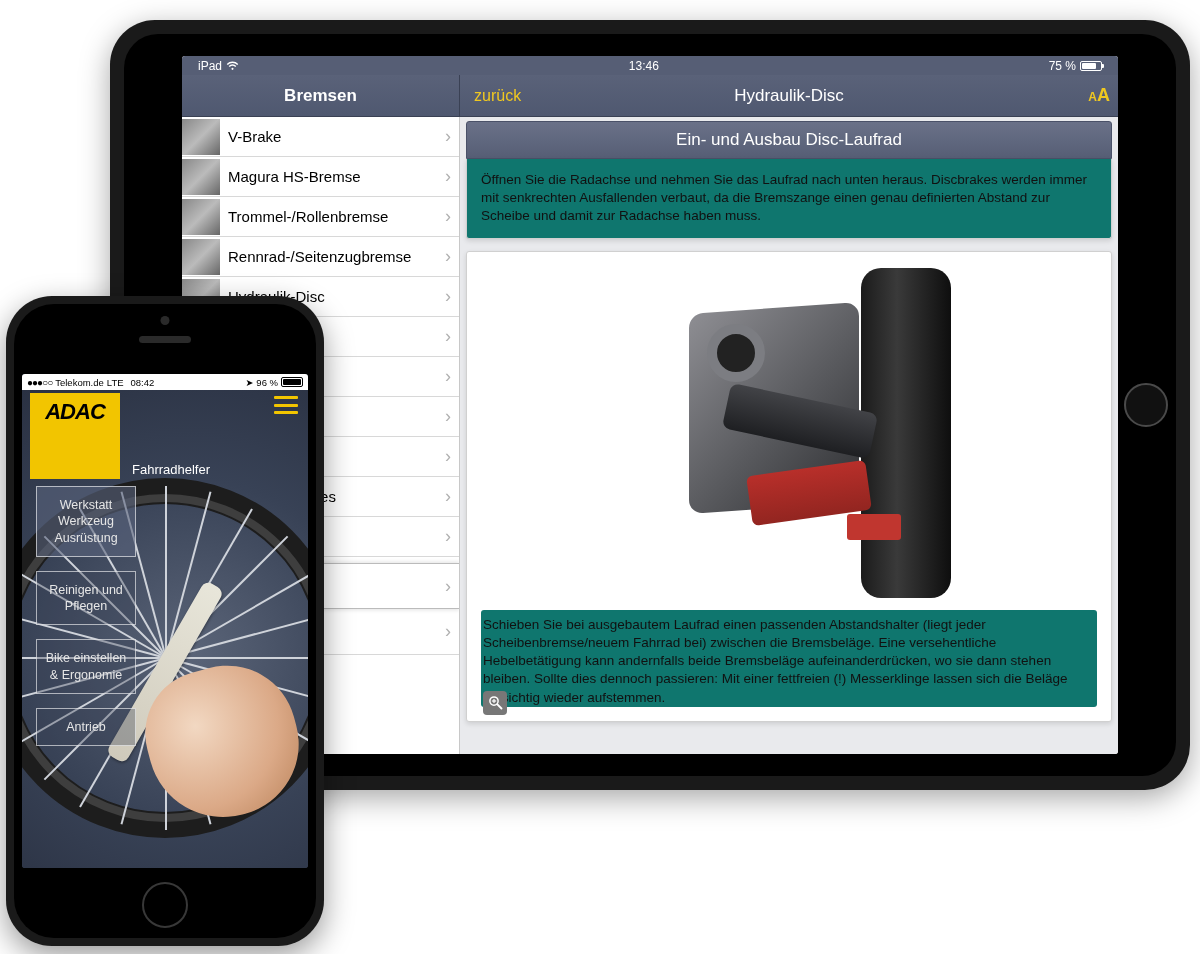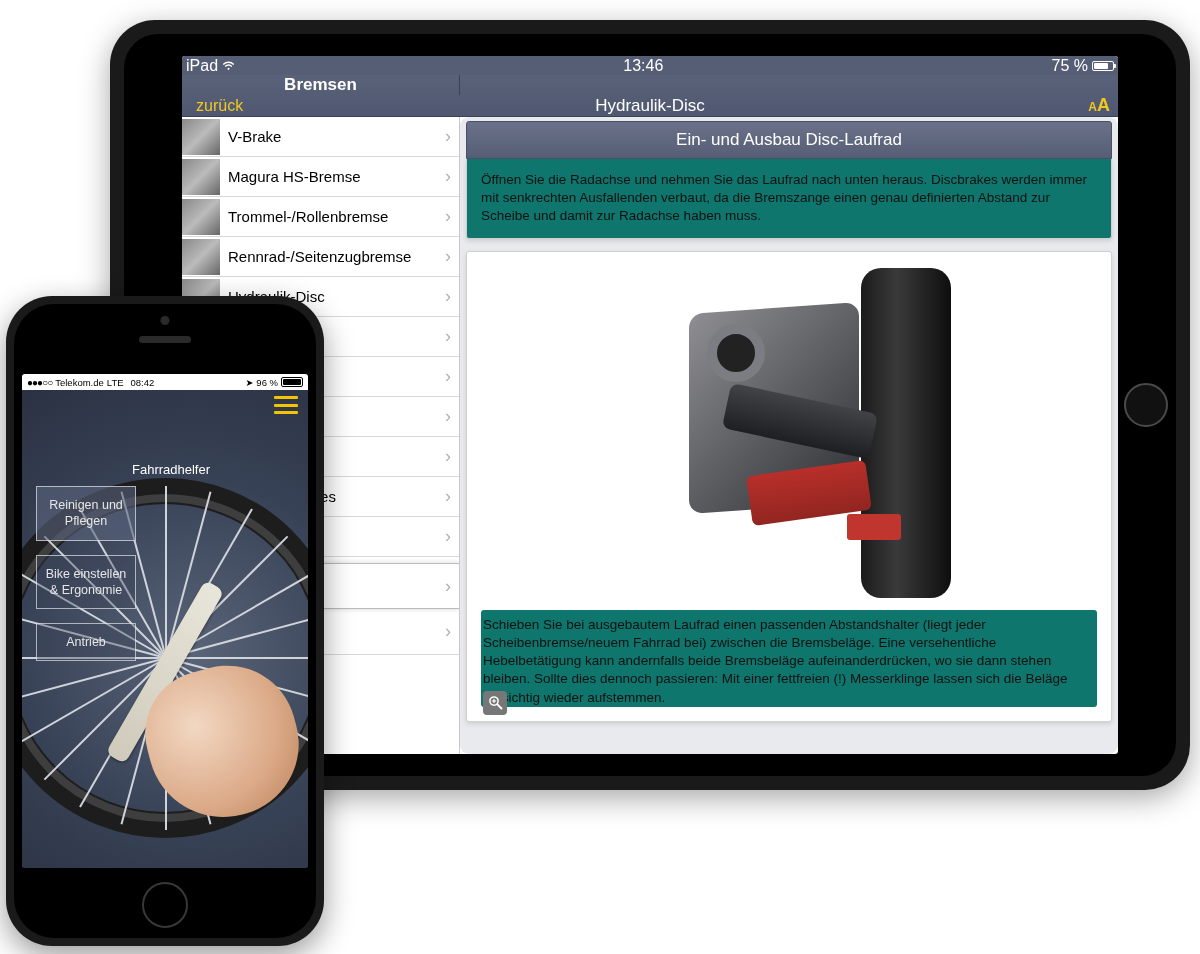--- a/index.html
+++ b/index.html
@@ -5,50 +5,50 @@
   * { box-sizing: border-box; margin: 0; padding: 0; }
   body { font-family: -apple-system, "Helvetica Neue", Arial, sans-serif; background: #fff; width: 1200px; height: 954px; position: relative; overflow: hidden; }
 
   
   .ipad-frame { position: absolute; left: 110px; top: 20px; width: 1080px; height: 770px; background: #1a1a1a; border-radius: 45px; box-shadow: 0 8px 30px rgba(0,0,0,0.35); }
   .ipad-bezel { position: absolute; inset: 14px; background: #000; border-radius: 34px; }
   .ipad-screen { position: absolute; left: 72px; top: 36px; right: 72px; bottom: 36px; background: #fff; border-radius: 3px; overflow: hidden; display: flex; flex-direction: column; }
   .ipad-home { position: absolute; right: 22px; top: 50%; transform: translateY(-50%); width: 44px; height: 44px; border-radius: 50%; border: 2.5px solid #4a4a4a; background: #111; }
 
   
-  .ipad-statusbar { height: 19px; background: #565e75; color: #fff; font-size: 16px; display: flex; align-items: center; justify-content: space-between; padding: 0 4px; }
+  .ipad-statusbar { height: 19px; background: #565e75; color: #fff; font-size: 12px; display: flex; align-items: center; justify-content: space-between; padding: 0 16px; }
   .ipad-status-left, .ipad-status-right { display: flex; align-items: center; gap: 4px; }
   .wifi-icon { width: 13px; height: 10px; }
   .battery-icon { width: 22px; height: 10px; border: 1px solid #fff; border-radius: 2px; position: relative; display: inline-block; }
   .battery-icon::after { content:""; position:absolute; right:-3px; top:2px; width:2px; height:4px; background:#fff; border-radius:0 1px 1px 0;}
   .battery-fill { position:absolute; left:1px; top:1px; bottom:1px; width:70%; background:#fff; border-radius:1px; }
 
   
-  .ipad-header { height: 42px; background: linear-gradient(#5a6279,#4f5870); color: #fff; display: flex; border-bottom:1px solid #3a4154;flex-direction:column; }
+  .ipad-header { height: 42px; background: linear-gradient(#5a6279,#4f5870); color: #fff; display: flex; border-bottom:1px solid #3a4154; }
   .ipad-header-left { width: 278px; display:flex; align-items:center; justify-content:center; font-size:17px; font-weight:600; border-right:1px solid #3a4154; }
   .ipad-header-right { flex:1; display:flex; align-items:center; position:relative; }
   .ipad-back { color:#f0c820; font-size:16px; padding-left:14px; }
   .ipad-title-center { position:absolute; left:0; right:0; text-align:center; font-size:17px; font-weight:500; pointer-events:none;}
   .ipad-textsize { position:absolute; right:8px; color:#f0c820; font-weight:600; }
   .ipad-textsize .small-a { font-size:12px; }
   .ipad-textsize .big-a { font-size:18px; }
 
   
   .ipad-content { flex:1; display:flex; overflow:hidden; }
   .ipad-sidebar { width:278px; background:#fff; border-right:1px solid #c8c8c8; overflow-y:auto; }
   .sidebar-item { display:flex; align-items:center; height:40px; border-bottom:1px solid #d8d8d8; padding-right:8px; font-size:15px; color:#000; cursor:pointer; }
   .sidebar-item .thumb { width:38px; height:36px; background: linear-gradient(135deg,#888,#bbb,#666); margin-right:8px; flex-shrink:0; }
   .sidebar-item.indent { padding-left:18px; }
   .sidebar-item .label { flex:1; white-space:nowrap; overflow:hidden; text-overflow:ellipsis; }
   .chev { color:#b0b0b0; font-size:18px; }
   .sidebar-item.group { height:46px; font-size:17px; border-top:1px solid #bbb; border-bottom:1px solid #bbb; margin-top:6px; background:#fff; box-shadow:0 -2px 3px rgba(0,0,0,0.08),0 2px 3px rgba(0,0,0,0.08); padding-left:12px;}
   .sidebar-item.group2 { height:46px; font-size:17px; padding-left:12px; border-bottom:1px solid #d8d8d8;}
 
   
-  .ipad-detail { flex:1; background:#e9eaed; padding:4px 6px; overflow:auto;border-radius:9px; }
+  .ipad-detail { flex:1; background:#e9eaed; padding:4px 6px; overflow:auto; }
   .detail-section-title { background: linear-gradient(#6a7188,#565e75); color:#fff; text-align:center; font-size:17px; padding:8px 0; border-radius:3px 3px 0 0; border:1px solid #4a5168; }
   .detail-card { background:#0f766e; border:1px solid #d0d0d0; border-radius:3px; padding:12px 14px; font-size:13.5px; color:#111; line-height:1.35; margin-bottom:12px; box-shadow:0 2px 5px rgba(0,0,0,.12);}
   .detail-card.topglue { border-radius:0 0 3px 3px; border-top:none;}
   .detail-image-card { background:#fff; border:1px solid #d0d0d0; border-radius:3px; padding:16px; margin-bottom:6px; box-shadow:0 2px 5px rgba(0,0,0,.12); position:relative;}
   .detail-image-box { height:330px; display:flex; align-items:center; justify-content:center; position:relative; }
   .zoom-btn { position:absolute; left:16px; bottom:6px; width:24px; height:24px; background:#777; border-radius:4px; display:flex; align-items:center; justify-content:center; color:#fff; font-size:14px; }
 
   
   .disc-image { width:340px; height:330px; position:relative; background:#fff; }
   .disc-tube { position:absolute; right:8px; top:0; width:90px; height:330px; background:linear-gradient(90deg,#1b1b1b,#3a3a3a 40%,#0e0e0e); border-radius:20px; }
@@ -256,26 +256,30 @@
           <div class="spoke" style="transform: rotate(255deg);"></div>
           <div class="spoke" style="transform: rotate(270deg);"></div>
           <div class="spoke" style="transform: rotate(285deg);"></div>
           <div class="spoke" style="transform: rotate(300deg);"></div>
           <div class="spoke" style="transform: rotate(315deg);"></div>
           <div class="spoke" style="transform: rotate(330deg);"></div>
           <div class="spoke" style="transform: rotate(345deg);"></div>
         </div>
       <div class="wrench"></div>
       <div class="hand"></div>
+      <div class="adac-logo">
+          <span>ADAC</span>
+        </div>
       <div class="menu-icon">
           <div></div>
           <div></div>
           <div></div>
         </div>
       <div class="iphone-title">Fahrradhelfer</div>
       <div class="iphone-nav" id="iphone-nav">
+          <div class="iphone-nav-item">Werkstatt Werkzeug Ausrüstung</div>
           <div class="iphone-nav-item">Reinigen und Pflegen</div>
           <div class="iphone-nav-item">Bike einstellen &amp; Ergonomie</div>
           <div class="iphone-nav-item">Antrieb</div>
         </div>
     </div>
   </div>
 </div>
 
 </body></html>

